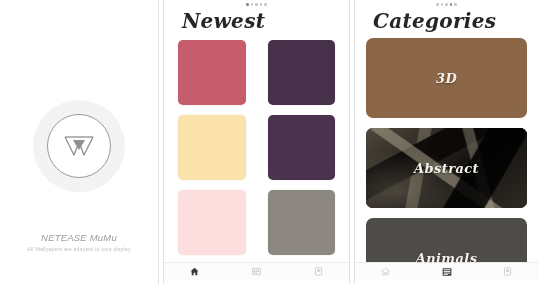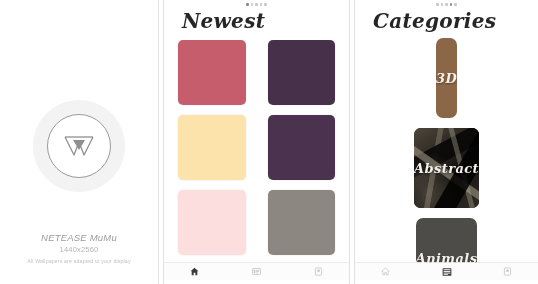--- a/index.html
+++ b/index.html
@@ -163,21 +163,20 @@
   .cats {
     position: absolute;
     left: 0; right: 0;
     top: 38px;
     bottom: 17px;
     padding: 0 11px;
     display: flex;
     flex-direction: column;
     gap: 10px;
     overflow: hidden;
-    align-items: center;
   }
   .cat-card {
     position: relative;
     flex: 0 0 auto;
     height: 80px;
     border-radius: 7px;
     overflow: hidden;
     display: flex;
     align-items: center;
     justify-content: center;
@@ -234,21 +233,20 @@
             <path d="M17 9 L22 22 L31 4" stroke="#8f8f8f" stroke-width="1.3" fill="none" stroke-linejoin="round"></path>
             <path d="M3 4 L31 4" stroke="#8f8f8f" stroke-width="1.3"></path>
             <path d="M11 7 L17 17 L23 7 Z" fill="#8f8f8f"></path>
           </svg>
         </div>
       </div>
     </div>
 
     <div class="splash-text">
       <div class="app-name">NETEASE MuMu</div>
-      <div class="app-res">1440x2560</div>
       <div class="app-tag">All Wallpapers are adapted to your display</div>
     </div>
   </div>
 
   <div class="panel-sep"></div>
 
   <div class="panel p2">
 
     <div class="statusbar">
       <span class="sb-dot strong"></span>

